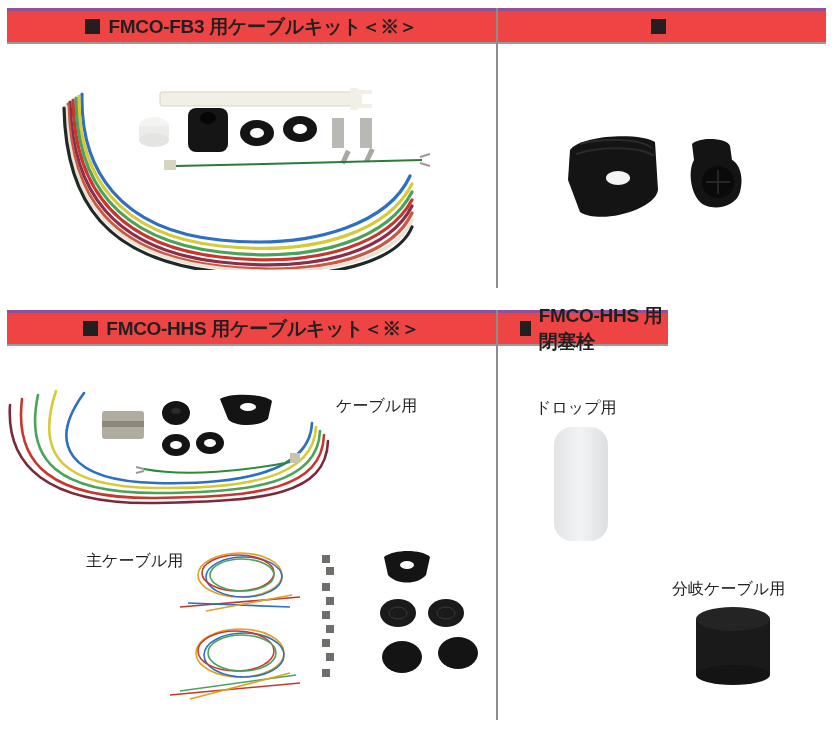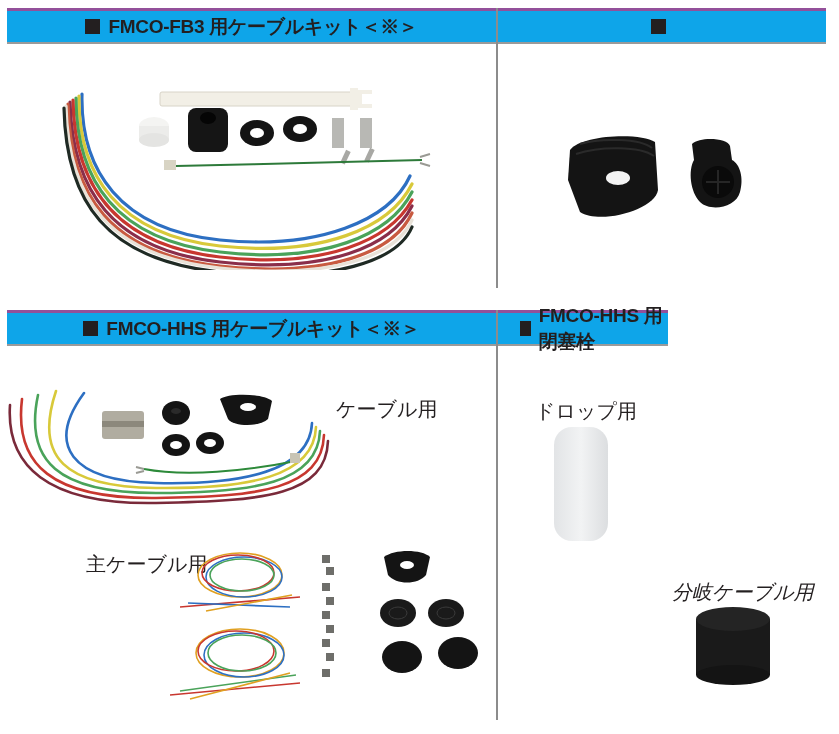--- a/index.html
+++ b/index.html
@@ -1,35 +1,35 @@
 <!DOCTYPE html>
 <html><head>
 <meta charset="utf-8">
 <style>
   * { box-sizing: border-box; margin: 0; padding: 0; }
   html, body { width: 839px; height: 734px; background: #ffffff; overflow: hidden; }
   body { position: relative; font-family: "DejaVu Sans", "Liberation Sans", sans-serif; color: #231f20; }
 
   .hdr {
     position: absolute; height: 36px;
-    background: #0ea5e9;
+    background: #ef4444;
     border-top: 3px solid #93509a;
     border-bottom: 2px solid #9a9a9a;
   }
   .hdr-cell {
     position: absolute; top: 0; bottom: 0;
     display: flex; align-items: center; justify-content: center;
     font-family: "Liberation Sans", sans-serif;
     font-weight: bold; font-size: 19px; letter-spacing: -0.3px;
     color: #231f20;
   }
   .hdr-cell .sq { display: inline-block; width: 15px; height: 15px; background: #231f20; margin-right: 8px; }
   .vline { position: absolute; width: 2px; background: #8c8c8c; }
 
-  .label { position: absolute; font-family: "DejaVu Sans", sans-serif; font-size: 20px; color: #231f20; white-space: nowrap; }
+  .label { position: absolute; font-family: "DejaVu Sans", sans-serif; font-size: 16px; color: #231f20; white-space: nowrap; }
 
   .photo { position: absolute; }
   svg { display: block; }
 </style>
 </head>
 <body>
 
 <div class="hdr" style="left:7px; top:8px; width:819px;">
   <div class="hdr-cell" style="left:0; width:489px;">
     <span class="sq"></span>
@@ -188,20 +188,20 @@
       <linearGradient id="wg" x1="0" x2="1" y1="0" y2="0">
         <stop offset="0" stop-color="#e2e4e6"></stop>
         <stop offset="0.5" stop-color="#f2f3f4"></stop>
         <stop offset="1" stop-color="#dcdee0"></stop>
       </linearGradient>
     </defs>
     <rect x="2" y="2" width="54" height="114" rx="18" fill="url(#wg)"></rect>
   </svg>
 </div>
 
-<div class="label" style="left:672px; top:579px;font-style:italic;">分岐ケーブル用</div>
+<div class="label" style="left:672px; top:579px;">分岐ケーブル用</div>
 <div class="photo" style="left:694px; top:605px; width:80px; height:82px;">
   <svg width="80" height="82" viewBox="0 0 80 82">
     <rect x="2" y="14" width="74" height="56" fill="#1a1a1a"></rect>
     <ellipse cx="39" cy="70" rx="37" ry="10" fill="#141414"></ellipse>
     <ellipse cx="39" cy="14" rx="37" ry="12" fill="#242424"></ellipse>
   </svg>
 </div>
 
 </body></html>

